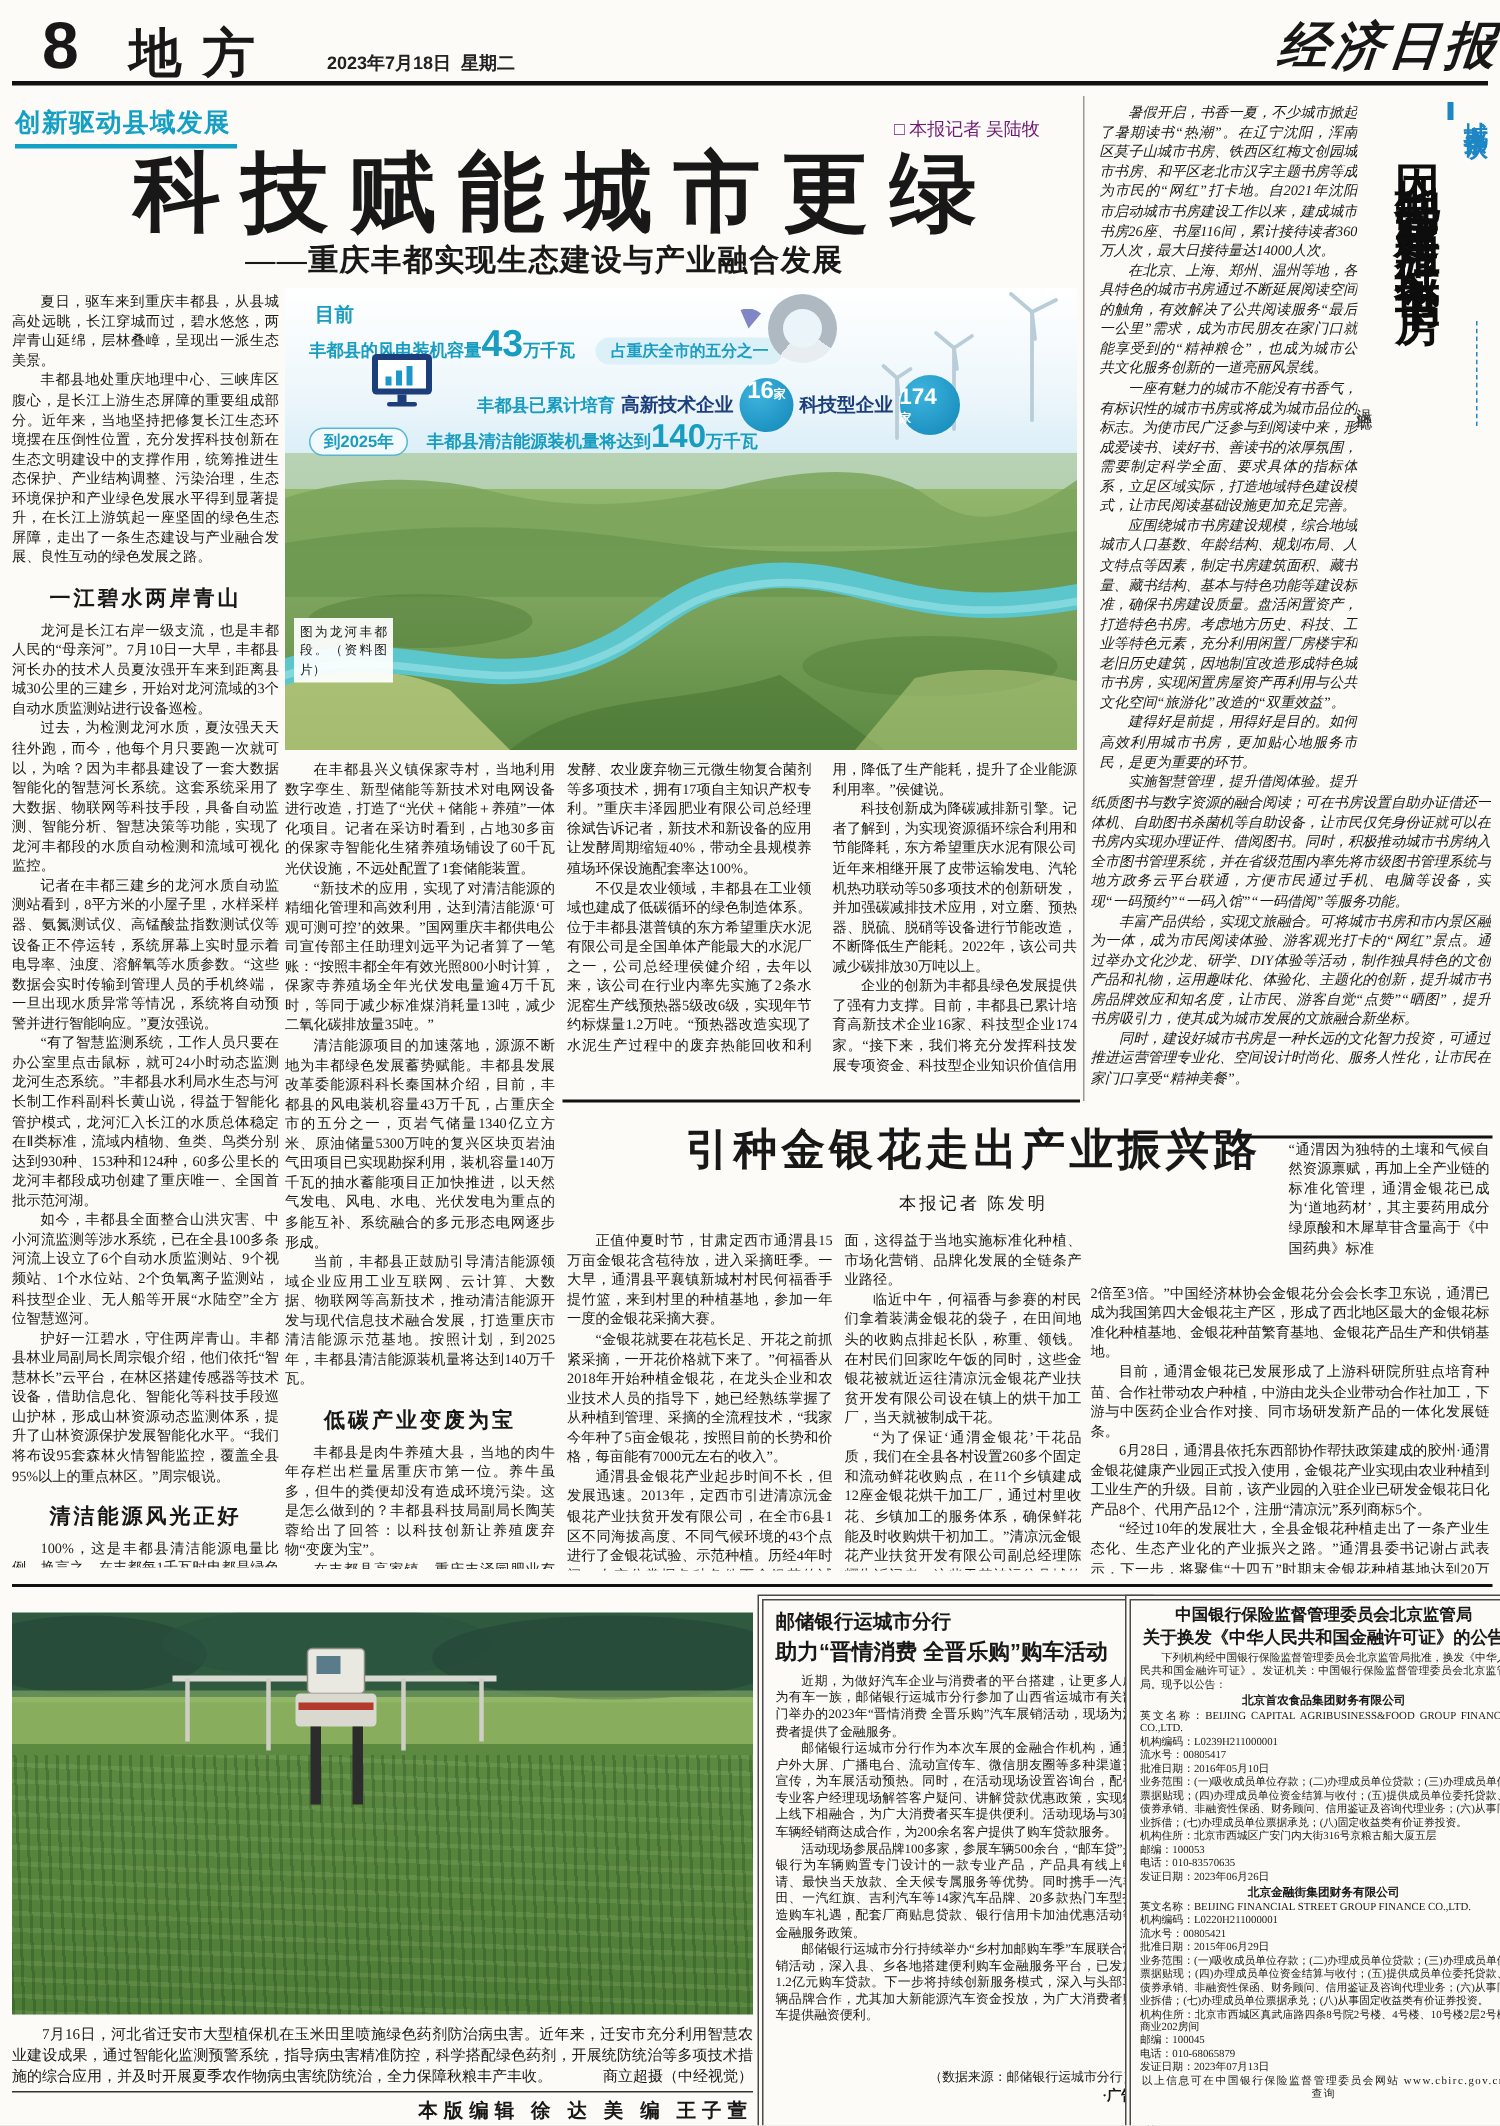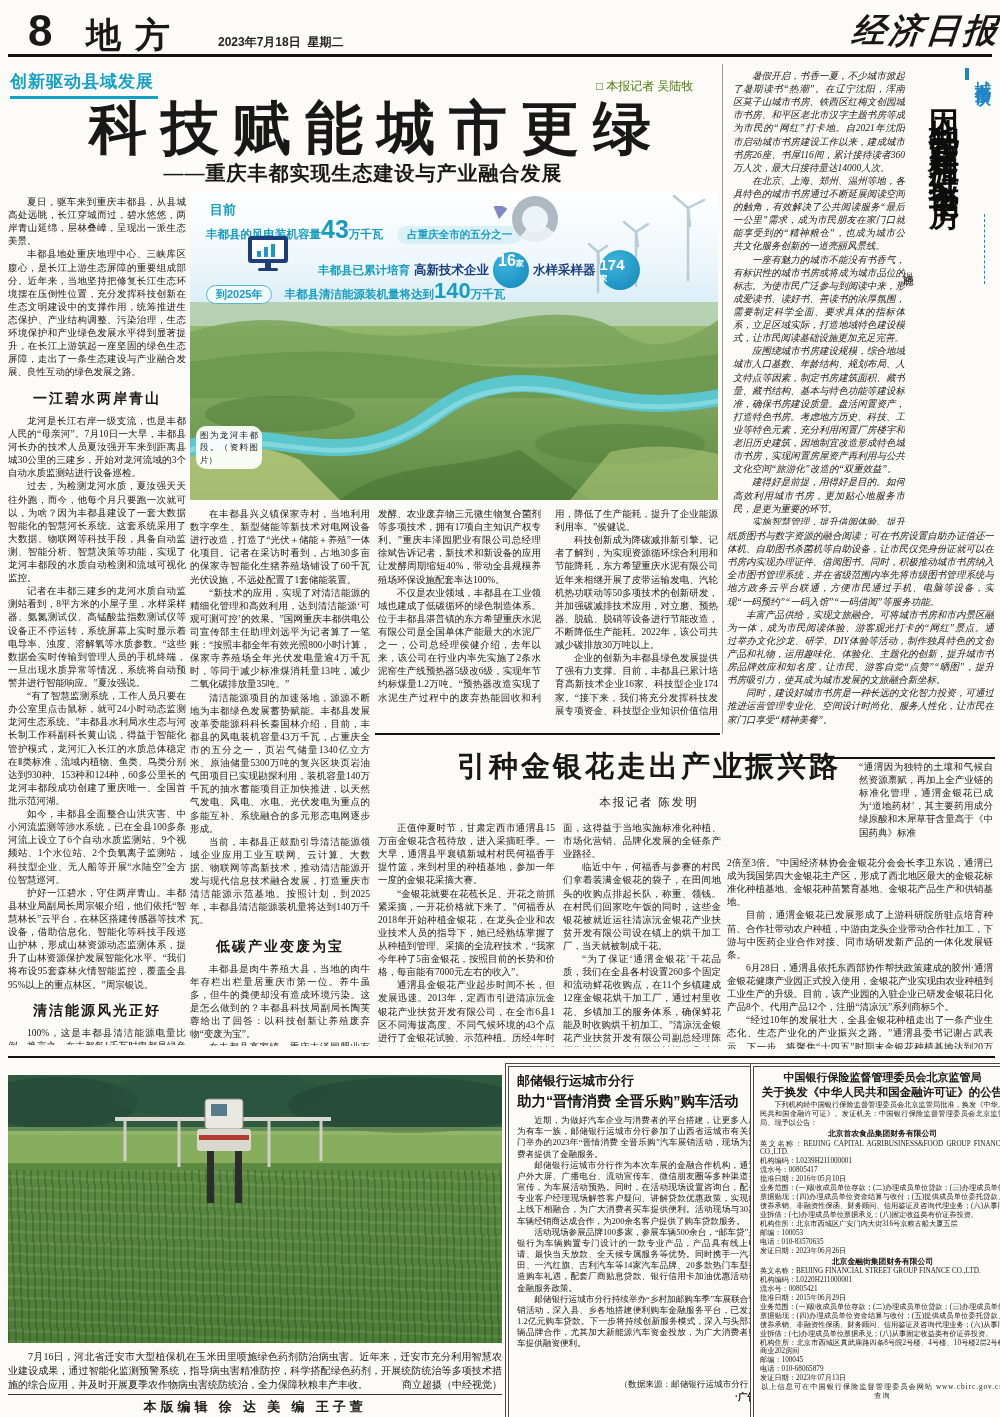--- a/index.html
+++ b/index.html
@@ -14,21 +14,21 @@
   .rule{background:#111;}
   
   .bt{font-size:9.5px;line-height:1.38;text-align:justify;overflow:hidden;}
   .bt p{margin:0;text-indent:2em;}
   .bt p.sub{text-indent:0;text-align:center;font-weight:bold;font-size:14px;
             font-family:"Liberation Sans",sans-serif;margin:9px 0 7px;letter-spacing:2px;}
   .bt p.noind{text-indent:0;}
   
   .lead-tag{display:inline-block;font-family:"Liberation Sans",sans-serif;font-weight:bold;
             font-size:17px;color:#14a0c4;border-bottom:3px solid #14a0c4;padding:0 4px 3px 0;letter-spacing:1px;}
-  .lead-byline{font-size:12px;color:#4d7c0f;}
+  .lead-byline{font-size:12px;color:#701a75;}
   .lead-headline{font-family:"Liberation Sans",sans-serif;font-weight:900;font-size:58px;
                  letter-spacing:14px;text-align:center;padding-left:14px;}
   .lead-subtitle{font-weight:bold;font-size:20px;text-align:center;letter-spacing:1px;}
   
   .info-photo{background:linear-gradient(#ffffff 0%,#eef7fb 22%,#d9edf7 38%);overflow:hidden;}
   .ig-now{font-family:"Liberation Sans",sans-serif;font-weight:bold;font-size:13px;color:#189dc0;}
   .ig-text{font-family:"Liberation Sans",sans-serif;font-weight:bold;font-size:11.5px;color:#189dc0;}
   .ig-big{font-family:"Liberation Sans",sans-serif;font-weight:bold;font-size:25px;color:#189dc0;line-height:1;}
   .ig-badge{display:inline-block;background:#dcf0f8;border-radius:9px;padding:2px 10px;
             font-family:"Liberation Sans",sans-serif;font-weight:bold;font-size:10.5px;color:#1b9ec2;}
@@ -171,31 +171,31 @@
       <rect x="19" y="29" width="6" height="5" fill="#1c3f7c"></rect>
         <rect x="12" y="34" width="20" height="3" rx="1.5" fill="#1c3f7c"></rect>
     </svg>
     <div class="abs" style="left:128px;top:58px;white-space:nowrap;display:flex;align-items:center;gap:4px;">
       <span class="ig-text">丰都县已累计培育</span>
         <span class="ig-text ig-navy" style="font-size:12.5px;">高新技术企业</span>
       <span class="ig-circle" style="width:36px;height:36px;">
           <span style="font-size:16px;">16</span>
           <span style="font-size:8px;">家</span>
         </span>
-      <span class="ig-text ig-navy" style="font-size:12.5px;">水样采样器</span>
+      <span class="ig-text ig-navy" style="font-size:12.5px;">科技型企业</span>
       <span class="ig-circle" style="width:40px;height:40px;flex-direction:column;">
           <span style="font-size:15px;">174</span>
           <span style="font-size:8px;">家</span>
         </span>
     </div>
     <div class="abs" style="left:16px;top:88px;white-space:nowrap;">
       <span class="ig-pill">到2025年</span>
       <span class="ig-text" style="margin-left:8px;">丰都县清洁能源装机量将达到</span><span class="ig-big" style="font-size:22px;">140</span><span class="ig-text">万千瓦</span>
     </div>
-    <div class="abs photo-cap" style="left:6px;top:234px;width:58px;border-radius:10px;">图为龙河丰都段。（资料图片）</div>
+    <div class="abs photo-cap" style="left:6px;top:220px;width:58px;">图为龙河丰都段。（资料图片）</div>
   </div>
 
   <div class="abs bt" style="left:190px;top:508px;width:180px;height:538px;">
       <p>在丰都县兴义镇保家寺村，当地利用数字孪生、新型储能等新技术对电网设备进行改造，打造了“光伏＋储能＋养殖”一体化项目。记者在采访时看到，占地30多亩的保家寺智能化生猪养殖场铺设了60千瓦光伏设施，不远处配置了1套储能装置。</p>
       <p>“新技术的应用，实现了对清洁能源的精细化管理和高效利用，达到清洁能源‘可观可测可控’的效果。”国网重庆丰都供电公司宣传部主任助理刘远平为记者算了一笔账：“按照丰都全年有效光照800小时计算，保家寺养殖场全年光伏发电量逾4万千瓦时，等同于减少标准煤消耗量13吨，减少二氧化碳排放量35吨。”</p>
       <p>清洁能源项目的加速落地，源源不断地为丰都绿色发展蓄势赋能。丰都县发展改革委能源科科长秦国林介绍，目前，丰都县的风电装机容量43万千瓦，占重庆全市的五分之一，页岩气储量1340亿立方米、原油储量5300万吨的复兴区块页岩油气田项目已实现勘探利用，装机容量140万千瓦的抽水蓄能项目正加快推进，以天然气发电、风电、水电、光伏发电为重点的多能互补、系统融合的多元形态电网逐步形成。</p>
       <p>当前，丰都县正鼓励引导清洁能源领域企业应用工业互联网、云计算、大数据、物联网等高新技术，推动清洁能源开发与现代信息技术融合发展，打造重庆市清洁能源示范基地。按照计划，到2025年，丰都县清洁能源装机量将达到140万千瓦。</p>
       <p class="sub">低碳产业变废为宝</p>
       <p>丰都县是肉牛养殖大县，当地的肉牛年存栏出栏量居重庆市第一位。养牛虽多，但牛的粪便却没有造成环境污染。这是怎么做到的？丰都县科技局副局长陶芙蓉给出了回答：以科技创新让养殖废弃物“变废为宝”。</p>
       <p>在丰都县高家镇，重庆丰泽园肥业有限公司的生产车间里机器轰鸣，2条有机肥生产线正开足马力运转。“这是西南地区唯一一家生产规模超过5万吨的科技创新型有机肥生产企业，也是重庆市粪污资源化利用基地，全县90%以上的牛粪在这里被制造成生物有机肥。”陶芙蓉说。</p>
@@ -279,21 +279,21 @@
       <rect x="84" y="40" width="54" height="22" rx="3" fill="#d9d9cf"></rect>
       <rect x="86" y="46" width="50" height="5" fill="#b43a2e"></rect>
       <rect x="94" y="62" width="7" height="52" fill="#2c2c2c"></rect>
       <rect x="122" y="62" width="7" height="52" fill="#2c2c2c"></rect>
     </svg>
   </div>
   <div class="abs news-caption" style="left:8px;top:1350px;width:494px;">
     <p class="indent" style="margin:0;"><span>7月16日，河北省迁安市大型植保机在玉米田里喷施绿色药剂防治病虫害。近年来，迁安市充分利用智慧农业建设成果，通过智能化监测预警系统，指导病虫害精准防控，科学搭配绿色药剂，开展统防统治等多项技术措施的综合应用，并及时开展夏季农作物病虫害统防统治，全力保障秋粮丰产丰收。</span><span class="news-credit">商立超摄（中经视觉）</span></p>
   </div>
   <div class="abs" style="left:8px;top:1394px;width:494px;height:1px;background:#333;"></div>
-  <div class="abs page-footer" style="left:8px;top:1398px;width:494px;">本版编辑 徐 达 美 编 王子萱</div>
+  <div class="abs page-footer" style="left:8px;top:1398px;width:494px;text-align:right;">本版编辑 徐 达 美 编 王子萱</div>
 
   <div class="abs adbox" style="left:505px;top:1063px;width:240px;height:347px;">
     <div class="ad-kicker">邮储银行运城市分行</div>
     <div class="ad-title">助力“晋情消费 全晋乐购”购车活动</div>
     <div class="ad-body" style="height:262px;">
         <p>近期，为做好汽车企业与消费者的平台搭建，让更多人成为有车一族，邮储银行运城市分行参加了山西省运城市有关部门举办的2023年“晋情消费 全晋乐购”汽车展销活动，现场为消费者提供了金融服务。</p>
         <p>邮储银行运城市分行作为本次车展的金融合作机构，通过户外大屏、广播电台、流动宣传车、微信朋友圈等多种渠道齐宣传，为车展活动预热。同时，在活动现场设置咨询台，配备专业客户经理现场解答客户疑问、讲解贷款优惠政策，实现线上线下相融合，为广大消费者买车提供便利。活动现场与30家车辆经销商达成合作，为200余名客户提供了购车贷款服务。</p>
         <p>活动现场参展品牌100多家，参展车辆500余台，“邮车贷”是银行为车辆购置专门设计的一款专业产品，产品具有线上申请、最快当天放款、全天候专属服务等优势。同时携手一汽丰田、一汽红旗、吉利汽车等14家汽车品牌、20多款热门车型打造购车礼遇，配套厂商贴息贷款、银行信用卡加油优惠活动等金融服务政策。</p>
         <p>邮储银行运城市分行持续举办“乡村加邮购车季”车展联合营销活动，深入县、乡各地搭建便利购车金融服务平台，已发放1.2亿元购车贷款。下一步将持续创新服务模式，深入与头部车辆品牌合作，尤其加大新能源汽车资金投放，为广大消费者购车提供融资便利。</p>
       </div>

